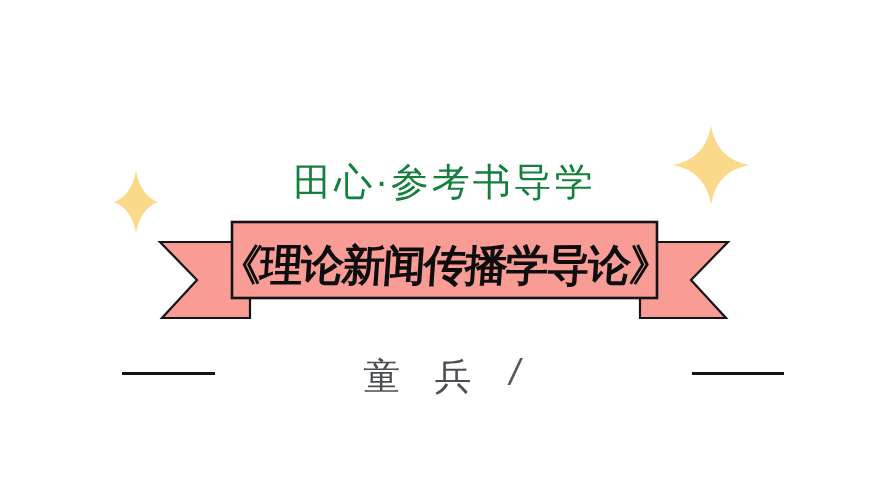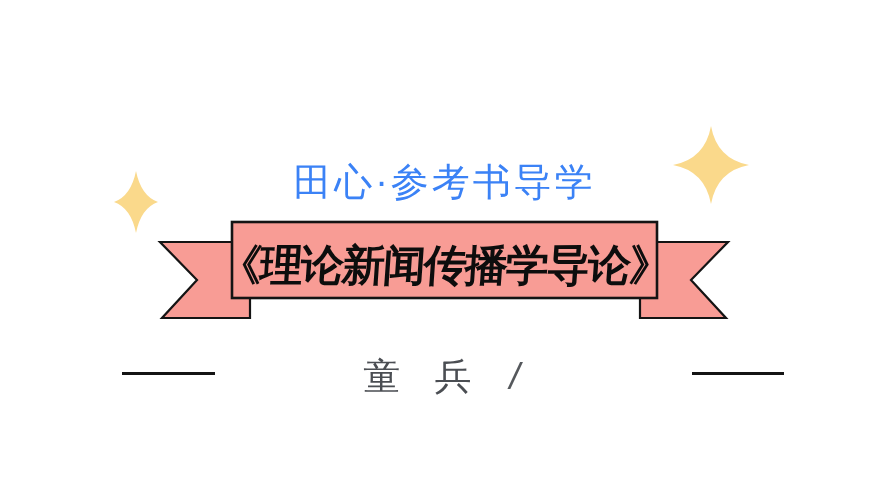--- a/index.html
+++ b/index.html
@@ -18,21 +18,21 @@
   
   .kicker {
     position: absolute;
     top: 157px;
     left: 0;
     right: 0;
     text-align: center;
     font-size: 38px;
     font-weight: 300;
     letter-spacing: 3px;
-    color: #3b82f6;
+    color: #15803d;
   }
   
   .ribbon-layer {
     position: absolute;
     top: 0;
     left: 0;
     width: 889px;
     height: 500px;
   }
   .ribbon-shape {
@@ -58,21 +58,21 @@
     transform: skewX(-4deg);
     white-space: nowrap;
   }
   
   .footer {
     position: absolute;
     top: 352px;
     left: 0;
     right: 0;
     display: flex;
-    align-items: center;
+    align-items: flex-start;
     justify-content: center;
     gap: 26px;
     font-size: 37px;
     font-weight: 300;
     letter-spacing: 12px;
     color: #4b4e53;
   }
   .footer .slash {
     letter-spacing: 0;
     font-style: italic;

